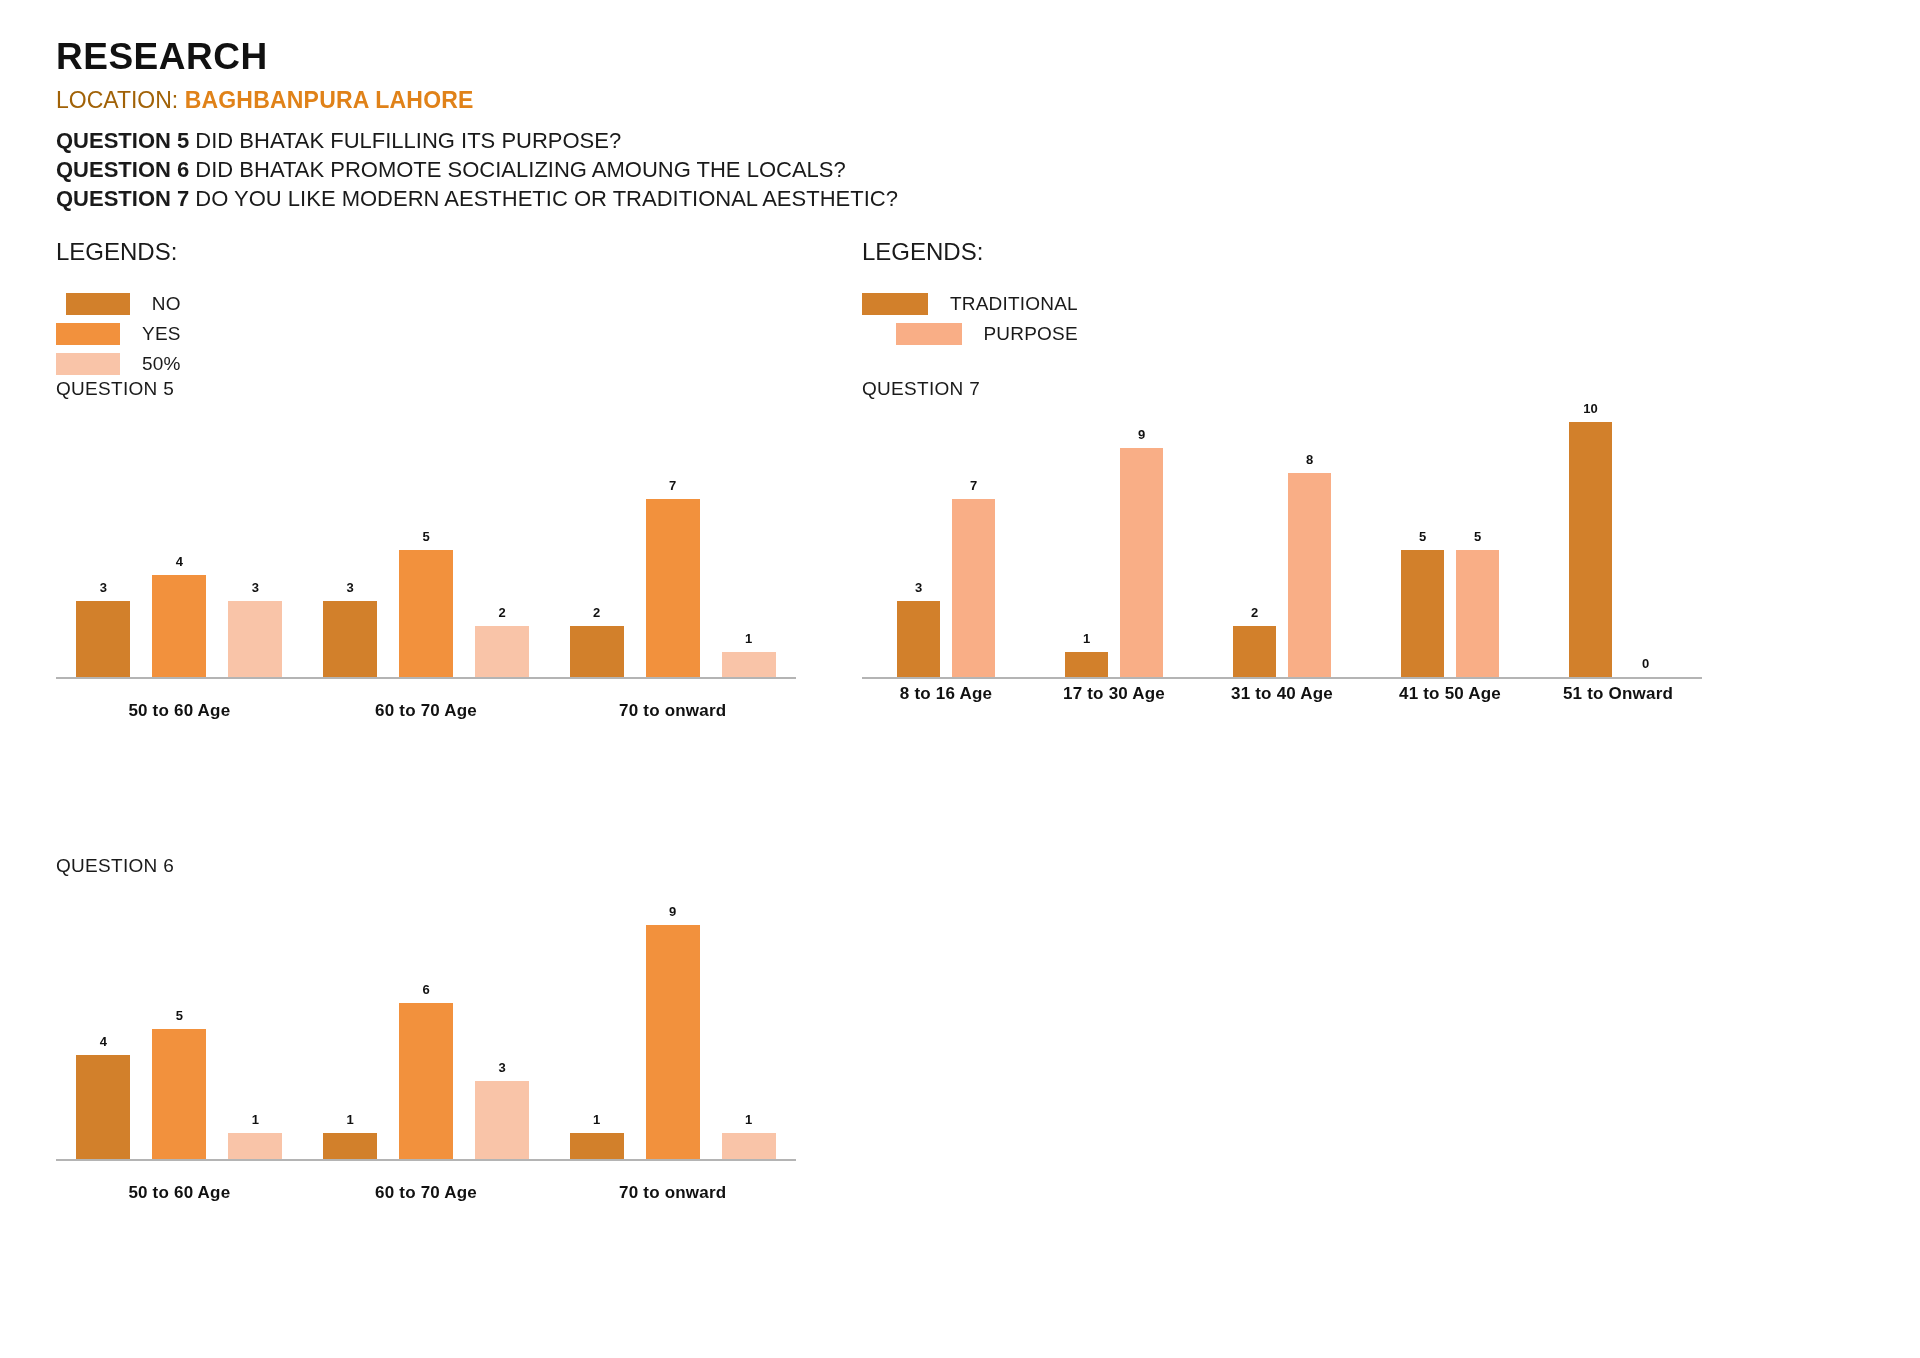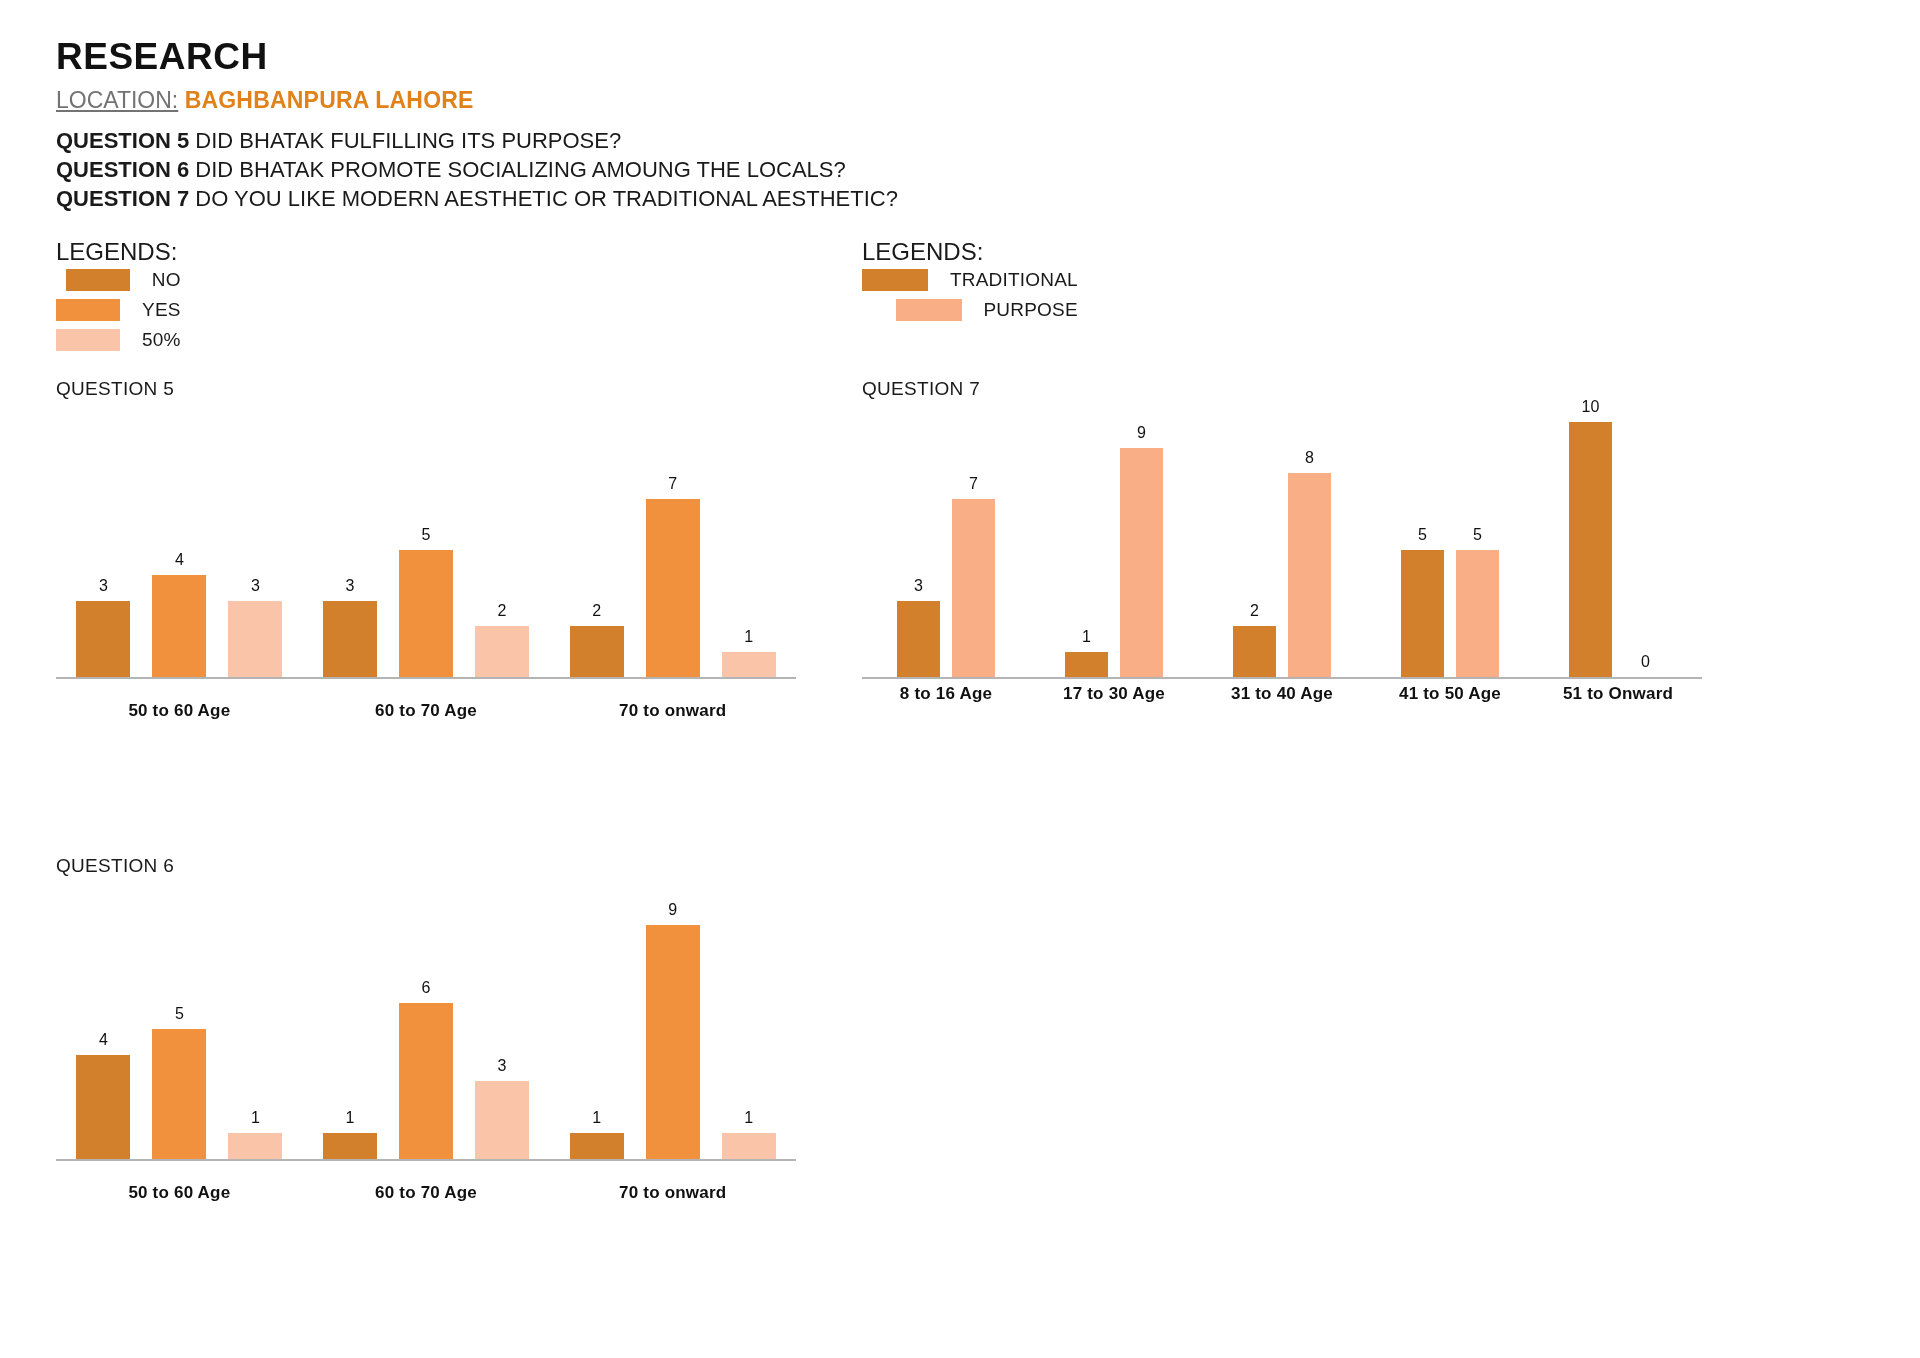--- a/index.html
+++ b/index.html
@@ -16,52 +16,52 @@
   
   .header { position:absolute; left:56px; top:38px; width:1500px; }
   .title {
     font-size:37px; font-weight:bold; letter-spacing:0.5px;
     color:#111111; line-height:1.05; margin:0 0 9px 0;
   }
   .location-line {
     font-size:23px; line-height:1.25; margin:0 0 11px 0;
     white-space:nowrap;
   }
-  .location-label { color:#737373;text-decoration:underline; }
+  .location-label { color:#a16207; }
   .location-value { color:#E08219; font-weight:bold; letter-spacing:0.2px; }
   .qline { font-size:22px; line-height:1.32; white-space:nowrap; margin:0; }
   .qlabel { font-weight:bold; }
   .qtext { font-weight:normal; }
 
   
   .legend-block { position:absolute; }
   .legend-left  { left:56px;  top:238px; }
   .legend-right { left:862px; top:238px; }
-  .legend-title { font-size:24px; font-weight:normal; color:#1a1a1a; margin-bottom:3px; }
+  .legend-title { font-size:24px; font-weight:normal; color:#1a1a1a; margin-bottom:27px; }
   .legend-row { display:flex; align-items:center; margin-bottom:8px;justify-content:flex-end; }
   .legend-swatch { width:66px; height:22px; display:block; }
   .legend-left .legend-swatch { width:64px; }
   .legend-right .legend-swatch { width:66px; }
   .legend-text { font-size:19px; margin-left:22px; color:#1a1a1a; letter-spacing:0.2px; }
 
   
   .chart { position:absolute; }
   .chart-caption {
     position:absolute; left:0; top:0;
     font-size:19px; color:#1a1a1a; letter-spacing:0.3px;
   }
   .plot { position:absolute; left:0; }
   .axis-line { position:absolute; left:0; height:2px; background:#b4b4b4; }
   .bars { position:absolute; left:0; bottom:0; width:100%; display:flex; }
   .group { flex:1 1 0; display:flex; align-items:flex-end; justify-content:center; height:100%; position:relative; }
   .bar-wrap { position:relative; display:flex; flex-direction:column; justify-content:flex-end; align-items:center; height:100%; }
   .bar { width:100%; }
   .bar-value {
     position:absolute; bottom:100%; left:50%; transform:translateX(-50%);
-    font-size:16px; font-weight:normal; color:#111; margin-bottom:7px; line-height:1;
+    font-size:13px; font-weight:bold; color:#111; margin-bottom:7px; line-height:1;
   }
   .xlabels { position:absolute; left:0; width:100%; display:flex; }
   .xlabel {
     flex:1 1 0; text-align:center; font-size:17px; font-weight:bold;
     color:#111; letter-spacing:0.2px;
   }
 
   
   .q56 { width:740px; }
   .q56 .plot { width:740px; }

